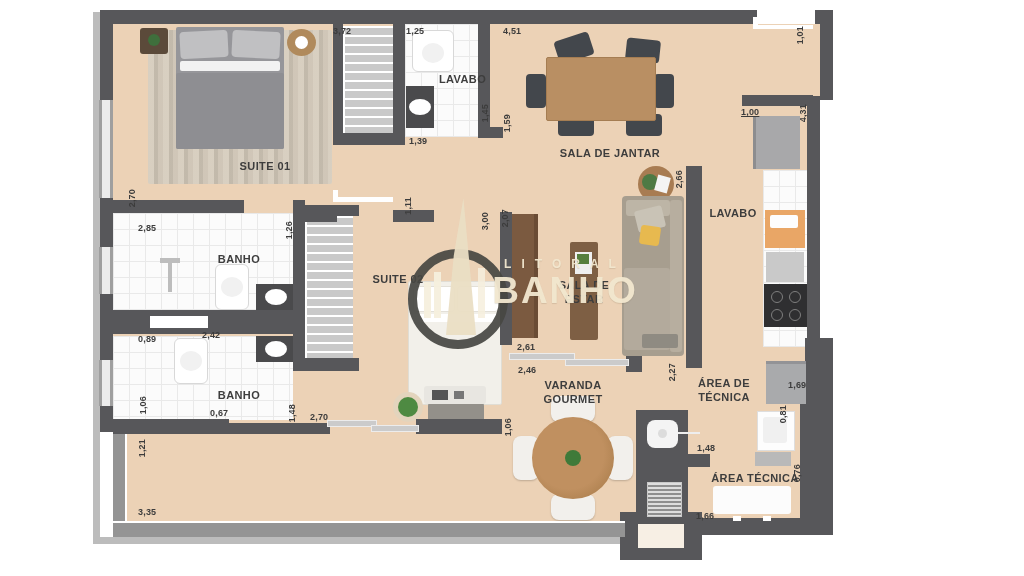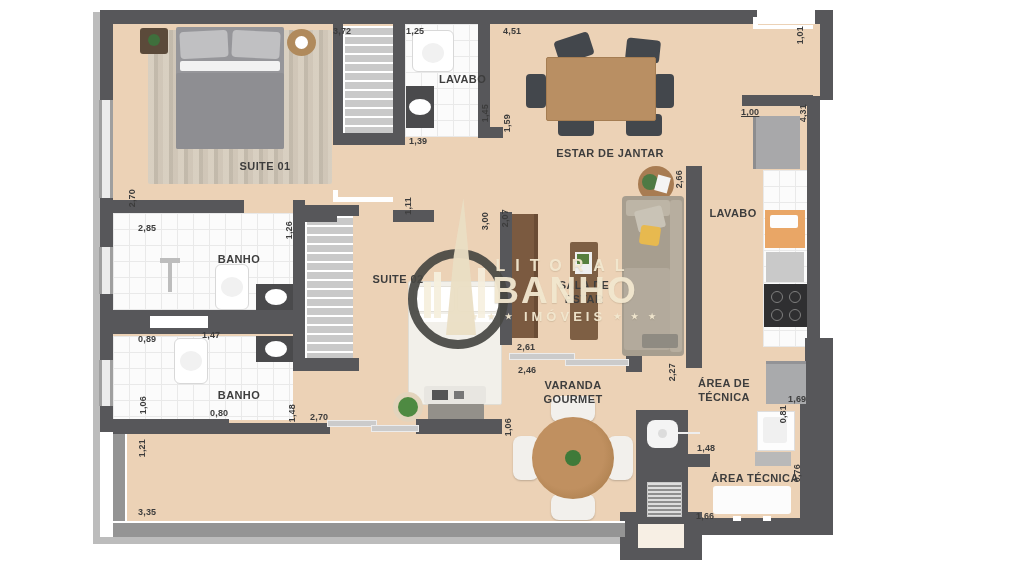--- a/index.html
+++ b/index.html
@@ -213,21 +213,21 @@
   <div class="doorline" style="left:753px;top:17px;width:5px;height:12px;"></div>
   <div class="doorline" style="left:337px;top:197px;width:56px;height:5px;"></div>
   <div class="doorline" style="left:333px;top:190px;width:5px;height:12px;"></div>
   <div class="slider" style="left:510px;top:354px;width:64px;height:5px;"></div>
   <div class="slider" style="left:566px;top:360px;width:62px;height:5px;"></div>
   <div class="slider" style="left:328px;top:421px;width:48px;height:5px;"></div>
   <div class="slider" style="left:372px;top:426px;width:46px;height:5px;"></div>
 
   <div class="rlabel" style="left:215px;top:159px;width:100px;">SUITE 01</div>
   <div class="rlabel" style="left:425px;top:72px;width:75px;">LAVABO</div>
-  <div class="rlabel" style="left:540px;top:146px;width:140px;">ESTAR DE JANTAR</div>
+  <div class="rlabel" style="left:540px;top:146px;width:140px;">SALA DE JANTAR</div>
   <div class="rlabel" style="left:199px;top:252px;width:80px;">BANHO</div>
   <div class="rlabel" style="left:358px;top:272px;width:80px;">SUITE 02</div>
   <div class="rlabel" style="left:551px;top:278px;width:66px;">SALA DE ESTAR</div>
   <div class="rlabel" style="left:698px;top:206px;width:70px;">LAVABO</div>
   <div class="rlabel" style="left:199px;top:388px;width:80px;">BANHO</div>
   <div class="rlabel" style="left:533px;top:378px;width:80px;">VARANDA GOURMET</div>
   <div class="rlabel" style="left:693px;top:376px;width:62px;">ÁREA DE TÉCNICA</div>
   <div class="rlabel" style="left:703px;top:471px;width:104px;">ÁREA TÉCNICA</div>
 
   <div class="dim" style="left:333px;top:27px;">3,72</div>
@@ -240,45 +240,40 @@
   <div class="dim dimv" style="left:128px;top:189px;">2,70</div>
   <div class="dim" style="left:138px;top:224px;">2,85</div>
   <div class="dim dimv" style="left:285px;top:221px;">1,26</div>
   <div class="dim dimv" style="left:404px;top:197px;">1,11</div>
   <div class="dim dimv" style="left:481px;top:212px;">3,00</div>
   <div class="dim dimv" style="left:501px;top:209px;">2,07</div>
   <div class="dim dimv" style="left:675px;top:170px;">2,66</div>
   <div class="dim" style="left:741px;top:108px;text-decoration:underline;">1,00</div>
   <div class="dim dimv" style="left:799px;top:104px;">4,31</div>
   <div class="dim" style="left:138px;top:335px;text-align:right;">0,89</div>
-  <div class="dim" style="left:202px;top:331px;">1,47</div>
+  <div class="dim" style="left:202px;top:331px;">2,42</div>
   <div class="dim dimv" style="left:139px;top:396px;">1,06</div>
-  <div class="dim" style="left:210px;top:409px;">0,80</div>
+  <div class="dim" style="left:210px;top:409px;">0,67</div>
   <div class="dim dimv" style="left:288px;top:404px;">1,48</div>
   <div class="dim" style="left:310px;top:413px;">2,70</div>
   <div class="dim dimv" style="left:138px;top:439px;">1,21</div>
   <div class="dim" style="left:138px;top:508px;">3,35</div>
   <div class="dim" style="left:517px;top:343px;">2,61</div>
   <div class="dim" style="left:518px;top:366px;">2,46</div>
   <div class="dim dimv" style="left:504px;top:418px;">1,06</div>
   <div class="dim dimv" style="left:668px;top:363px;">2,27</div>
-  <div class="dim" style="left:788px;top:395px;">1,69</div>
+  <div class="dim" style="left:788px;top:381px;">1,69</div>
   <div class="dim dimv" style="left:779px;top:405px;">0,81</div>
   <div class="dim" style="left:697px;top:444px;">1,48</div>
   <div class="dim dimv" style="left:793px;top:464px;">0,76</div>
   <div class="dim" style="left:696px;top:512px;">1,66</div>
 
   <div class="abs" style="left:446px;top:198px;width:30px;height:137px;z-index:61;pointer-events:none;
        background:rgba(234,222,196,.95);clip-path:polygon(58% 0%, 100% 100%, 0% 100%, 26% 42%);"></div>
   <div class="abs" style="left:408px;top:249px;width:82px;height:82px;border:9px solid rgba(70,70,66,.92);
        border-radius:50%;z-index:60;pointer-events:none;"></div>
   <div class="abs" style="left:424px;top:282px;width:7px;height:36px;background:rgba(246,239,221,.95);z-index:61;pointer-events:none;"></div>
   <div class="abs" style="left:434px;top:272px;width:7px;height:46px;background:rgba(246,239,221,.95);z-index:61;pointer-events:none;"></div>
   <div class="abs" style="left:478px;top:268px;width:7px;height:50px;background:rgba(246,239,221,.85);z-index:61;pointer-events:none;"></div>
-  <div class="wm-text" style="left:470px;top:257px;width:190px;font-size:16px;font-weight:700;letter-spacing:10px;">LITORAL</div>
+  <div class="wm-text" style="left:470px;top:257px;width:190px;font-size:12px;font-weight:700;letter-spacing:10px;">LITORAL</div>
   <div class="wm-text" style="left:465px;top:270px;width:200px;font-size:37px;font-weight:700;letter-spacing:2px;">BANHO</div>
-  <div class="wm-text" style="left:465px;top:309px;width:200px;font-size:13px;font-weight:700;letter-spacing:4px;">
-    <span style="font-size:8px;vertical-align:2px;">★ ★ ★</span>
-    <span>IMÓVEIS</span>
-    <span style="font-size:8px;vertical-align:2px;">★ ★ ★</span>
-  </div>
 
 </div>
 
 </body></html>

